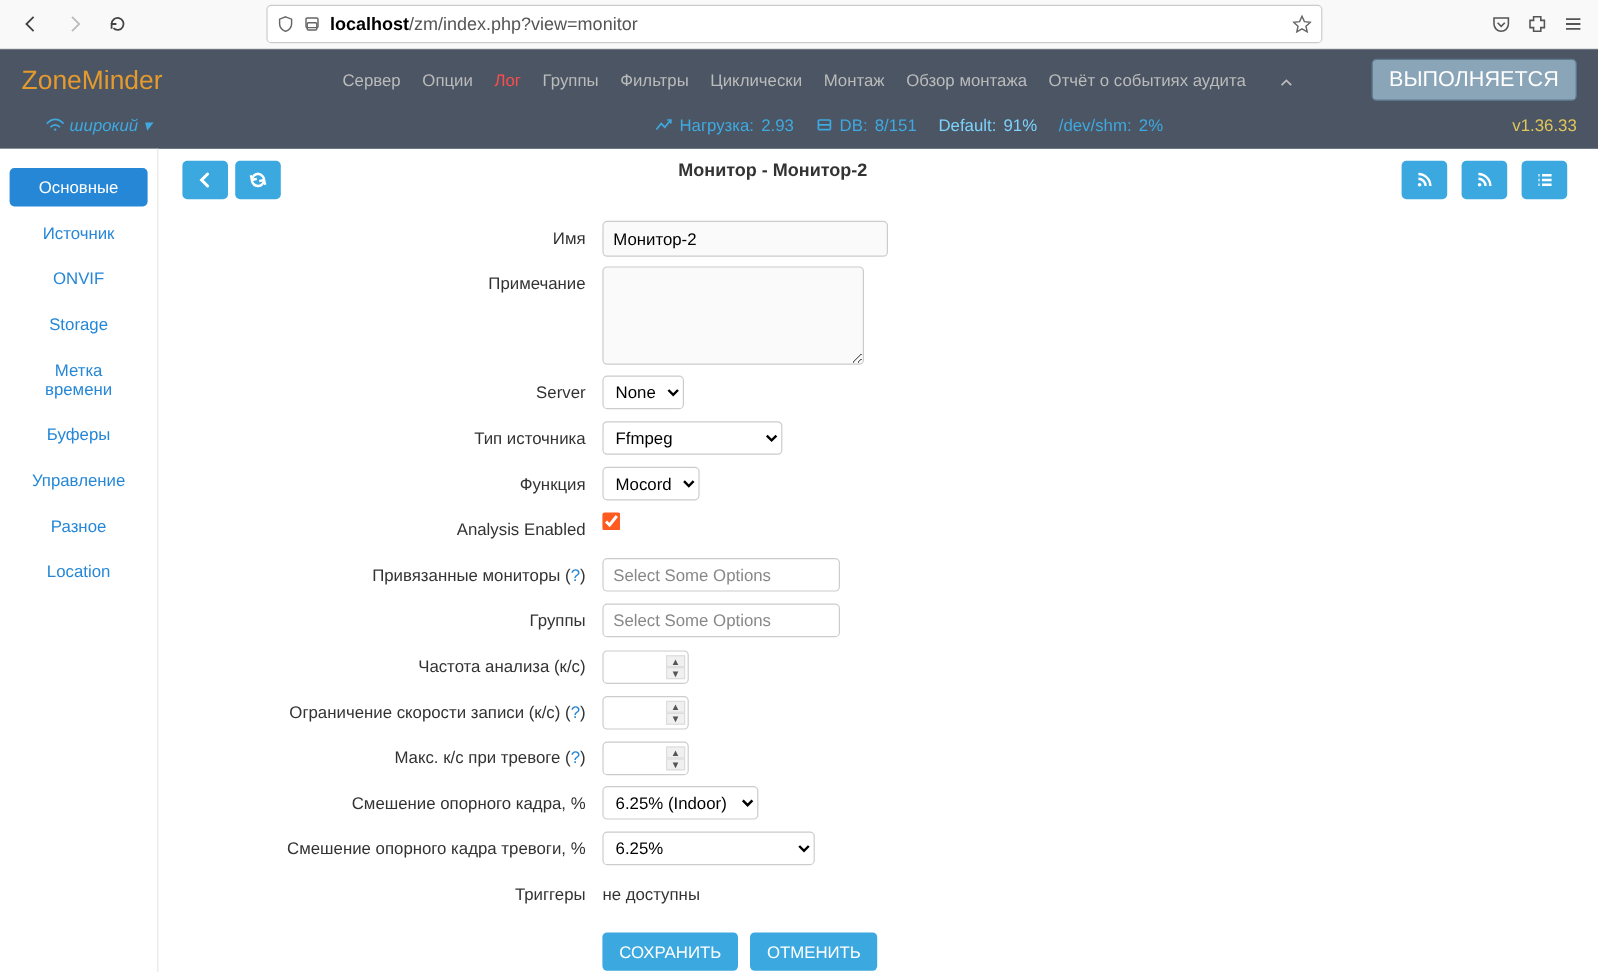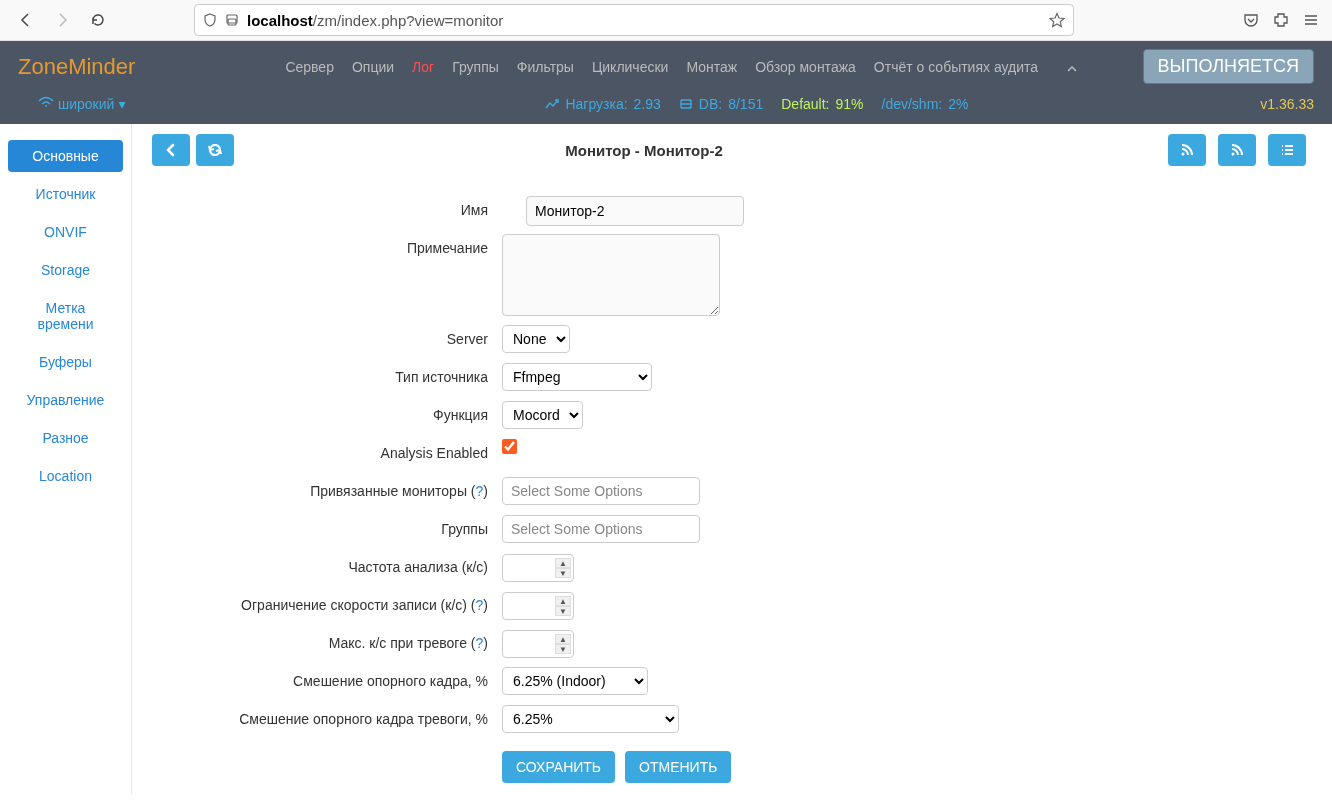--- a/index.html
+++ b/index.html
@@ -2,64 +2,64 @@
 <html><head>
 <meta charset="utf-8">
 <style>
   * { box-sizing: border-box; margin: 0; padding: 0; }
   body { font-family: Arial, Helvetica, sans-serif; font-size: 14px; background: #fff; color: #333; }
   
   
   .browser-chrome { height: 41px; background: #f9f9fa; display: flex; align-items: center; padding: 0 12px; gap: 8px; border-bottom: 1px solid #e0e0e0; }
   .nav-btn { width: 28px; height: 28px; display: flex; align-items: center; justify-content: center; border: none; background: transparent; cursor: pointer; color: #666; border-radius: 4px; }
   .nav-btn.disabled { color: #bbb; }
-  .url-bar { flex: 0 0 auto; width: 880px; height: 32px; margin-left: 74px; background: #fff; border: 1px solid #ccc; border-radius: 4px; display: flex; align-items: center; padding: 0 8px; gap: 8px; }
+  .url-bar { flex: 0 0 auto; width: 880px; height: 32px; margin-left: 102px; background: #fff; border: 1px solid #ccc; border-radius: 4px; display: flex; align-items: center; padding: 0 8px; gap: 8px; }
   .url-text { flex: 1; font-size: 15px; color: #555; }
   .url-text .bold { font-weight: bold; color: #000; }
   .chrome-right { margin-left: auto; display: flex; gap: 12px; align-items: center; }
   
   
   .topbar { background: #4b5563; color: #aaa; }
   .topbar-row1 { display: flex; align-items: center; padding: 8px 18px; min-height: 50px; }
   .brand { color: #e59a2e; font-size: 22px; font-weight: 500; text-decoration: none; }
   .nav-menu { display: flex; gap: 18px; margin-left: 150px; align-items: flex-end; }
   .nav-menu a { color: #bbb; text-decoration: none; font-size: 14px; }
   .nav-menu a.active { color: #ff4d4d; }
   .nav-caret { margin-left: 10px; color: #bbb; cursor: pointer; }
   .run-badge { margin-left: auto; background: #8aa4b8; color: #fff; padding: 6px 14px; border-radius: 4px; font-size: 18px; font-weight: 500; border: 1px solid #5d7a8f; }
   
   .topbar-row2 { display: flex; align-items: center; padding: 4px 18px 12px 18px; font-size: 14px; }
-  .bw-widget { color: #3fa9e0; display: flex; align-items: flex-start; gap: 4px; margin-left: 20px; }
+  .bw-widget { color: #3fa9e0; display: flex; align-items: center; gap: 4px; margin-left: 20px; font-style: italic; }
   .status-group { display: flex; gap: 18px; margin-left: 420px; align-items: center; }
   .status-item { display: flex; align-items: center; gap: 6px; }
   .status-blue { color: #3fa9e0; }
-  .status-yellow { color: #bef264; }
+  .status-yellow { color: #7dd3fc; }
   .version { margin-left: auto; color: #e0c65c; }
   
   
   .main { display: flex; }
   .sidebar { width: 132px; background: #fff; border-right: 1px solid #e8e8e8; padding-top: 10px; min-height: 670px; }
   .sidebar .pill { display: block; margin: 6px 8px; padding: 8px 12px; text-align: center; border-radius: 4px; text-decoration: none; font-size: 14px; }
   .sidebar .pill.active { background: #2687d7; color: #fff; }
   .sidebar .pill.link { color: #2687d7; }
   
   .content { flex: 1; padding: 10px 20px; position: relative; }
-  .content-header { display: flex; align-items: center; margin-bottom: 30px; }
+  .content-header { display: flex; margin-bottom: 18px; }
   .icon-btn { width: 38px; height: 32px; background: #3ba9e0; border: none; border-radius: 4px; display: inline-flex; align-items: center; justify-content: center; color: #fff; cursor: pointer; margin-right: 6px; }
   .page-title { flex: 1; text-align: center; font-weight: bold; font-size: 15px; margin-left: -120px; }
   .right-icons { display: flex; gap: 6px; }
   
   
   .form { max-width: 720px; margin-left: 50px; }
   .form-row { display: flex; align-items: flex-start; margin-bottom: 6px; min-height: 32px; }
   .form-label { width: 300px; text-align: right; padding-right: 14px; padding-top: 6px; font-size: 14px; color: #333; }
   .form-label .help { color: #2687d7; }
   .form-control { flex: 0 0 auto; }
   .form-control input[type="text"], .form-control textarea { border: 1px solid #ccc; border-radius: 4px; padding: 6px 8px; font-size: 14px; background: #fafafa; }
-  .form-control input[type="text"] { width: 218px; margin-left: 24px; }
+  .form-control input[type="text"] { width: 238px; }
   .form-control textarea { width: 218px; height: 82px; resize: both; }
   .form-control select { border: 1px solid #ccc; border-radius: 4px; padding: 4px 6px; font-size: 14px; background: #fff; }
   .multiselect { width: 198px; border: 1px solid #ccc; border-radius: 4px; padding: 5px 8px; color: #888; background: #fff; cursor: pointer; }
   .spinner { width: 72px; height: 28px; border: 1px solid #ccc; border-radius: 4px; background: #fff; display: inline-flex; align-items: center; justify-content: flex-end; padding-right: 2px; }
   .spinner-btns { width: 16px; display: flex; flex-direction: column; }
   .spinner-btns span { height: 10px; font-size: 8px; text-align: center; color: #555; line-height: 10px; background: #f0f0f0; border: 1px solid #ddd; }
   input[type="checkbox"] { width: 15px; height: 15px; accent-color: #ff5a1f; }
   .static-text { padding-top: 6px; color: #333; }
   .form-actions { margin-left: 300px; margin-top: 14px; display: flex; gap: 10px; }
   .btn { background: #3ba9e0; color: #fff; border: none; border-radius: 4px; padding: 8px 14px; font-size: 14px; cursor: pointer; }
@@ -299,25 +299,29 @@
         <div class="form-label"><span>Макс. к/с при тревоге</span> (<span class="help">?</span>)</div>
         <div class="form-control"><div class="spinner">
               <div class="spinner-btns">
                 <span>▲</span>
                 <span>▼</span>
               </div>
             </div></div>
       </div>
       <div class="form-row">
         <div class="form-label">Смешение опорного кадра, %</div>
-        <div class="form-control"><select style="width:146px"><option>6.25% (Indoor)</option></select></div>
+        <div class="form-control"><select style="width:130px"><option>6.25% (Indoor)</option></select></div>
       </div>
       <div class="form-row">
         <div class="form-label">Смешение опорного кадра тревоги, %</div>
         <div class="form-control"><select style="width:177px"><option>6.25%</option></select></div>
+      </div>
+      <div class="form-row">
+        <div class="form-label">Триггеры</div>
+        <div class="form-control static-text">не доступны</div>
       </div>
       <div class="form-actions">
         <button class="btn">СОХРАНИТЬ</button>
         <button class="btn">ОТМЕНИТЬ</button>
       </div>
     </div>
   </div>
 </div>
 
 </body></html>

